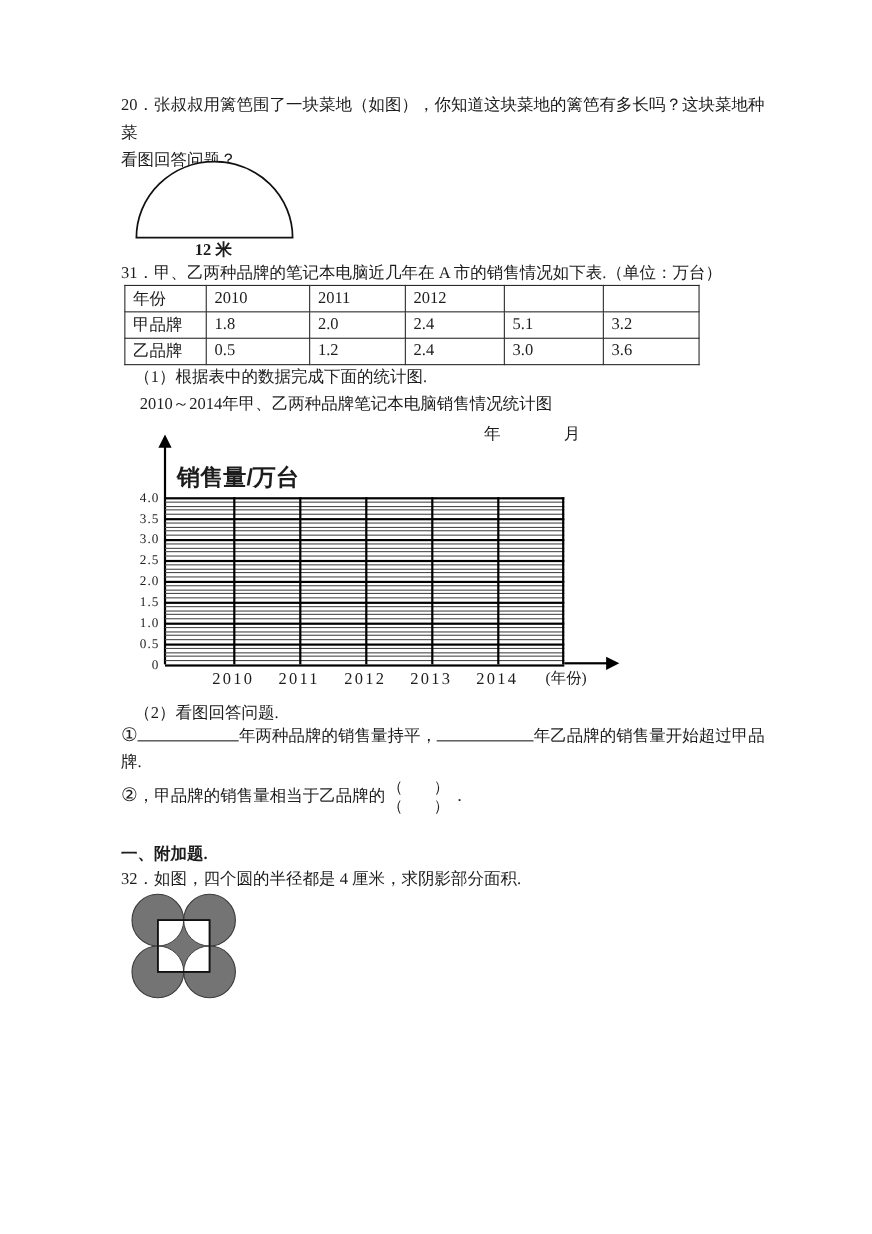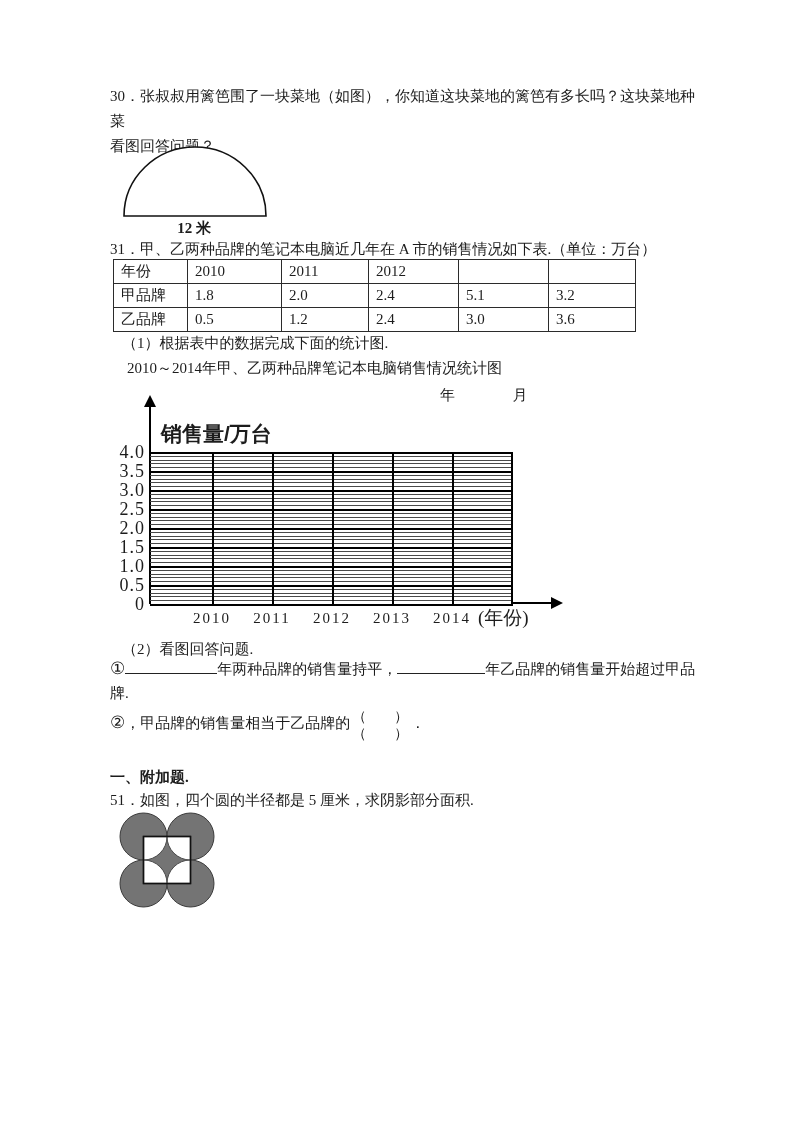--- a/index.html
+++ b/index.html
@@ -28,43 +28,43 @@
   .hline.major{height:2px;background:#000;}
   .vline{position:absolute;top:0;height:100%;width:1.6px;background:#000;}
   .yaxis{position:absolute;left:149px;top:406px;width:2px;height:198px;background:#000;}
   .arrow-up{position:absolute;left:144px;top:395px;width:0;height:0;
     border-left:6px solid transparent;border-right:6px solid transparent;
     border-bottom:12px solid #000;}
   .xaxis-ext{position:absolute;left:513px;top:602px;width:40px;height:2px;background:#000;}
   .arrow-right{position:absolute;left:551px;top:597px;width:0;height:0;
     border-top:6px solid transparent;border-bottom:6px solid transparent;
     border-left:12px solid #000;}
-  .ytick{position:absolute;width:46px;text-align:right;font-size:18px;line-height:18px;
+  .ytick{position:absolute;width:46px;text-align:right;font-size:12px;line-height:18px;
     letter-spacing:1px;}
   .xtick{position:absolute;width:60px;text-align:center;font-size:15px;line-height:18px;
     letter-spacing:2px;top:609px;}
-  .xunit{position:absolute;left:478px;top:609px;font-size:19px;line-height:18px;}
+  .xunit{position:absolute;left:496px;top:609px;font-size:14px;line-height:18px;}
   .leg-solid{display:inline-block;width:46px;border-top:2px solid #111;vertical-align:middle;}
   .leg-dash{display:inline-block;width:54px;border-top:2px dashed #111;vertical-align:middle;}
   .ylab{font-family:"Liberation Sans","DejaVu Sans",sans-serif;font-weight:bold;font-size:21px;}
   
   .blank{display:inline-block;height:15px;border-bottom:1.3px solid #222;vertical-align:baseline;}
   .blank.b1{width:92px;}
   .blank.b2{width:88px;}
   .frac{display:inline-block;text-align:center;vertical-align:middle;line-height:17px;
     font-size:14px;margin:0 2px;}
   .circled{font-size:17px;}
 </style>
 </head>
 <body>
 
 <div class="page">
 
   <div class="abs txt wrap2" style="left:110px;top:84px;width:585px;">
-    <div>30．张叔叔用篱笆围了一块菜地（如图），你知道这块菜地的篱笆有多长吗？这块菜地种菜</div>
+    <div>20．张叔叔用篱笆围了一块菜地（如图），你知道这块菜地的篱笆有多长吗？这块菜地种菜</div>
     <div>看图回答问题？</div>
   </div>
 
   <svg class="abs" style="left:121px;top:142px;" width="148" height="78" viewBox="0 0 148 78">
     <path d="M 3 74 A 71 69 0 0 1 145 74 Z" fill="#ffffff" stroke="#111111" stroke-width="1.6"></path>
   </svg>
   <div class="abs txt" style="left:121px;top:216px;width:146px;text-align:center;font-weight:bold;">12 米</div>
 
   <div class="abs txt" style="left:110px;top:237px;">31．甲、乙两种品牌的笔记本电脑近几年在 A 市的销售情况如下表.（单位：万台）</div>
 
@@ -200,21 +200,21 @@
   <div class="abs txt" style="left:110px;top:656px;">
     <span class="circled">①</span><span class="blank b1"></span><span>年两种品牌的销售量持平，</span><span class="blank b2"></span><span>年乙品牌的销售量开始超过甲品</span>
   </div>
   <div class="abs txt" style="left:110px;top:681px;">牌.</div>
 
   <div class="abs txt" style="left:110px;top:703px;height:40px;line-height:40px;">
     <span class="circled">②</span><span>，甲品牌的销售量相当于乙品牌的</span><span class="frac"><span style="display:block;">（　　）</span><span style="display:block;">（　　）</span></span><span>．</span>
   </div>
 
   <div class="abs txt bold" style="left:110px;top:765px;">一、附加题.</div>
-  <div class="abs txt" style="left:110px;top:788px;">51．如图，四个圆的半径都是 5 厘米，求阴影部分面积.</div>
+  <div class="abs txt" style="left:110px;top:788px;">32．如图，四个圆的半径都是 4 厘米，求阴影部分面积.</div>
 
   <svg class="abs" style="left:118px;top:811px;" width="100" height="100" viewBox="0 0 100 100">
     <g>
       <circle cx="25.5" cy="25.5" r="23.5" fill="#747474" stroke="#3a3a3a" stroke-width="1"></circle>
       <circle cx="72.5" cy="25.5" r="23.5" fill="#747474" stroke="#3a3a3a" stroke-width="1"></circle>
       <circle cx="25.5" cy="72.5" r="23.5" fill="#747474" stroke="#3a3a3a" stroke-width="1"></circle>
       <circle cx="72.5" cy="72.5" r="23.5" fill="#747474" stroke="#3a3a3a" stroke-width="1"></circle>
     </g>
     <rect x="25.5" y="25.5" width="47" height="47" fill="#ffffff" stroke="#111" stroke-width="1.4"></rect>
     <path d="M 49 25.5 A 23.5 23.5 0 0 0 72.5 49 A 23.5 23.5 0 0 0 49 72.5 A 23.5 23.5 0 0 0 25.5 49 A 23.5 23.5 0 0 0 49 25.5 Z" fill="#747474" stroke="#333" stroke-width="0.8"></path>

